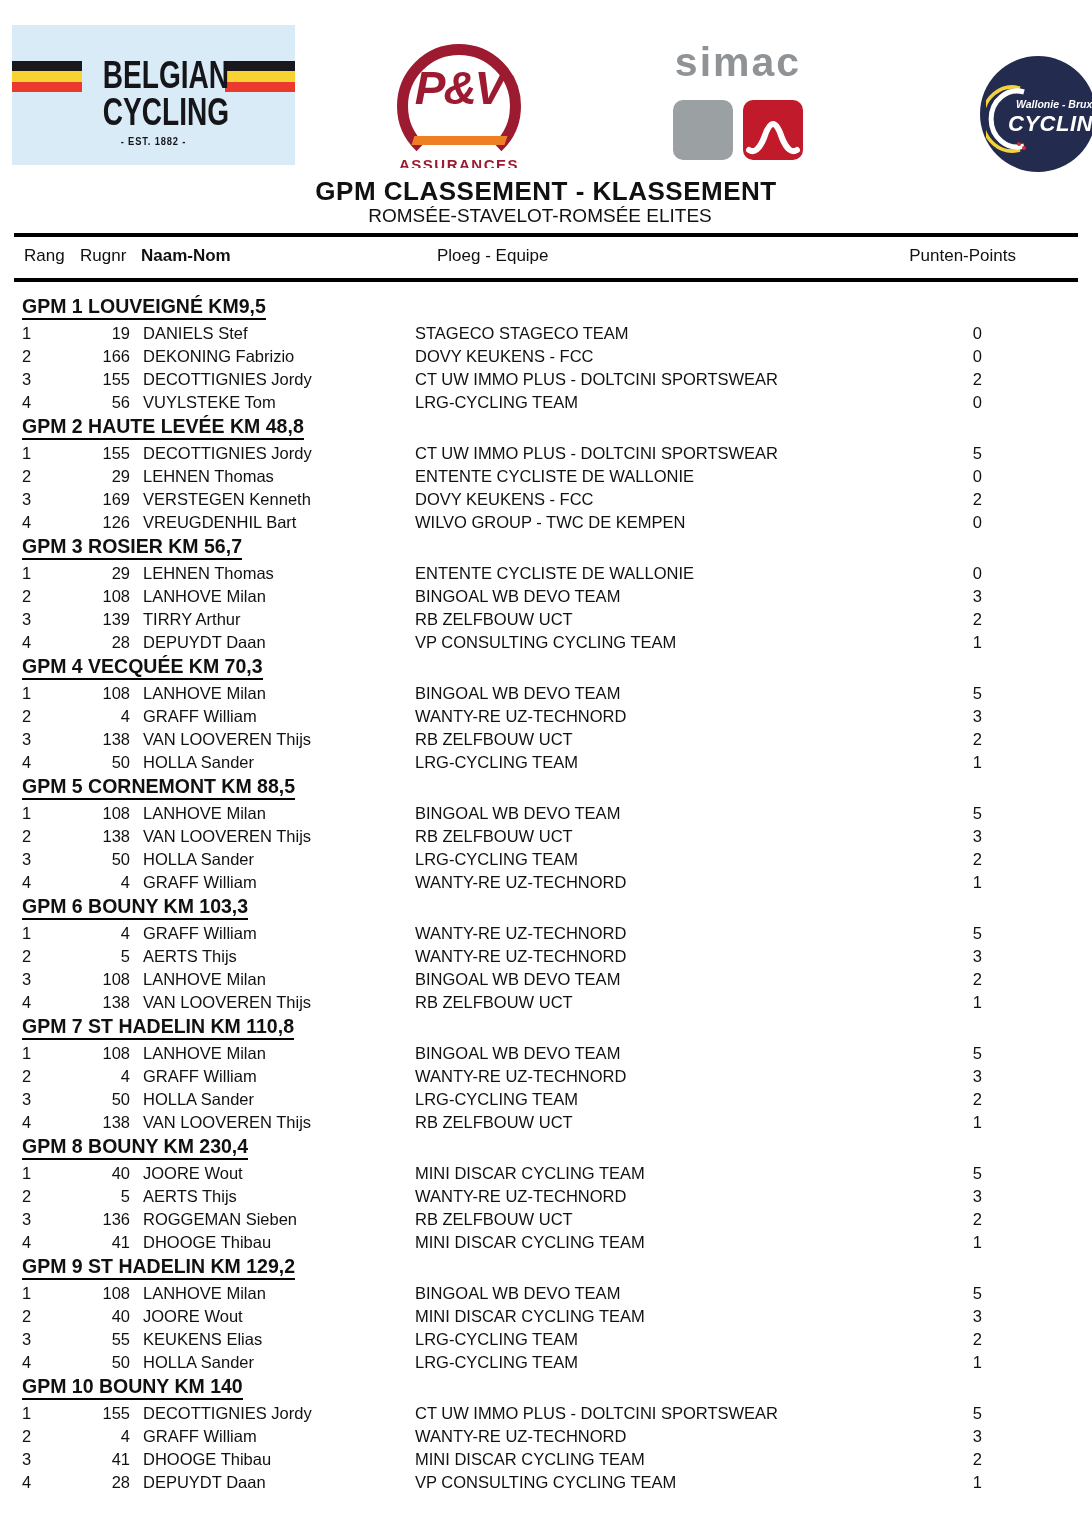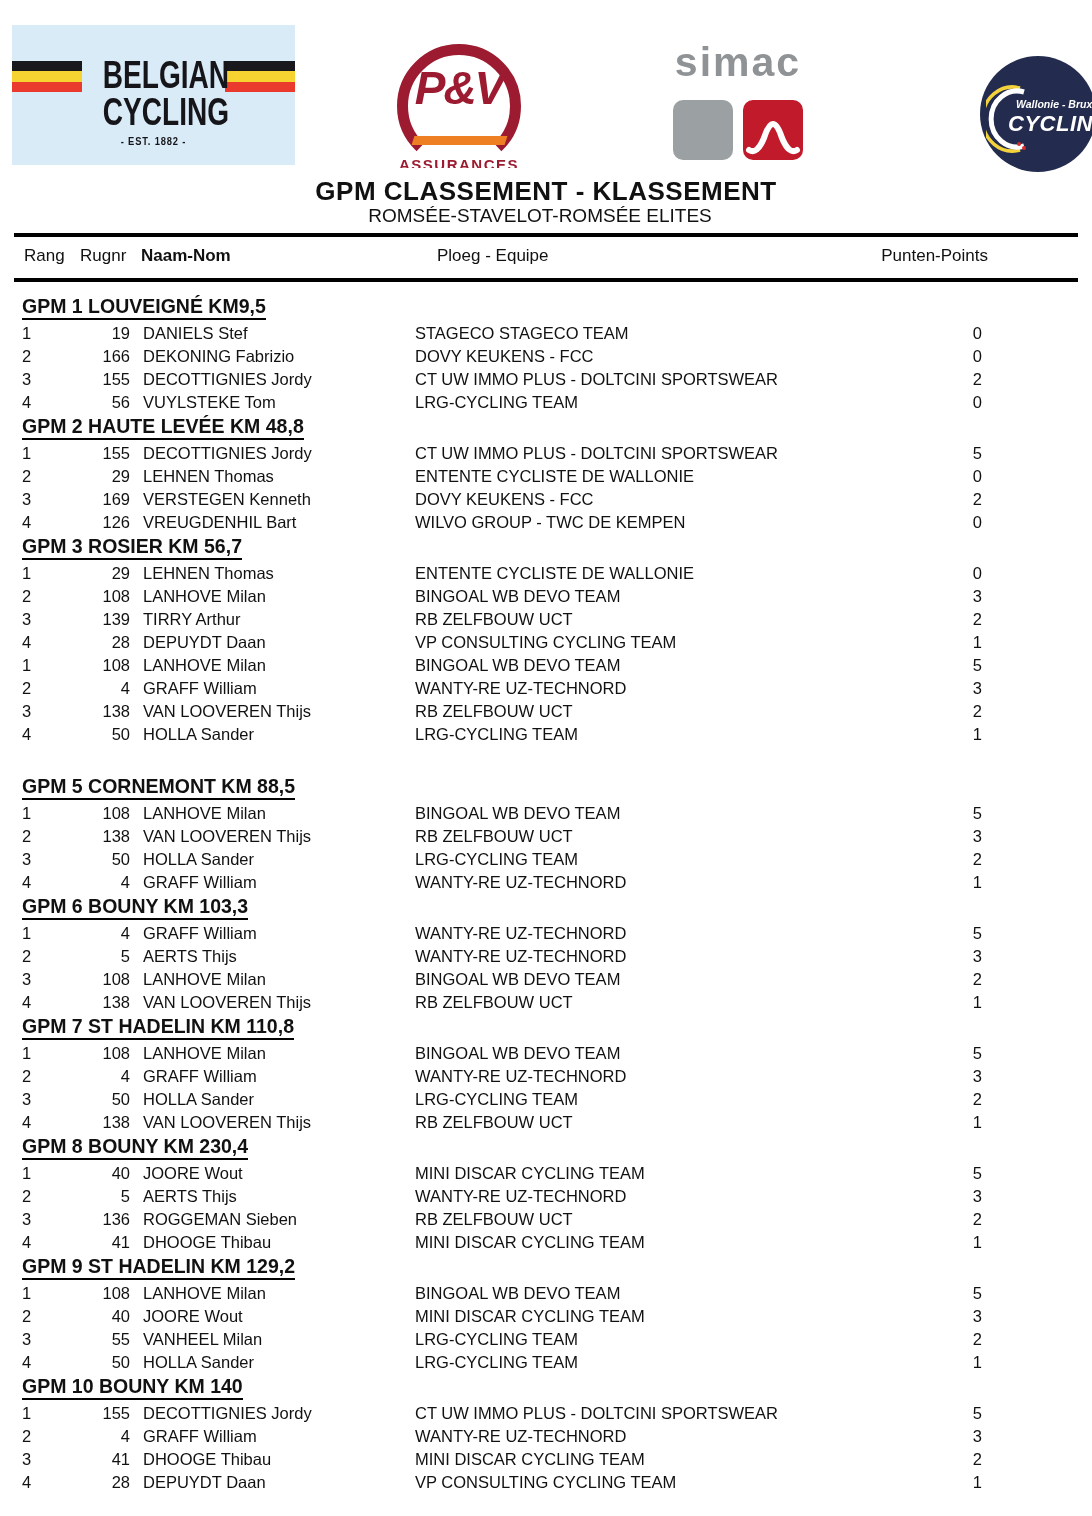--- a/index.html
+++ b/index.html
@@ -40,21 +40,21 @@
   
   .title { position:absolute; left:0; right:0; top:176px; text-align:center; font-size:26px; font-weight:bold; letter-spacing:0.5px; }
   .subtitle { position:absolute; left:0; right:12px; top:205px; text-align:center; font-size:19px; }
 
   
   .rule1 { position:absolute; left:14px; right:14px; top:233px; height:4px; background:#000; }
   .rule2 { position:absolute; left:14px; right:14px; top:278px; height:4px; background:#000; }
   .thead { position:absolute; left:0; right:0; top:246px; height:24px; font-size:17px; }
   .th { position:absolute; white-space:nowrap; }
   .th-rank { left:24px; } .th-bib { left:80px; } .th-name { left:141px;font-weight:bold; }
-  .th-team { left:437px; } .th-points { right:104px;margin-left:32px; }
+  .th-team { left:437px; } .th-points { right:76px;margin-left:32px; }
 
   
   .sections { position:absolute; left:0; right:0; top:290px; padding:4px 110px 0 22px; }
   .section { height:120px; }
   .sec-title-wrap { height:28px; }
   .sec-title { display:inline-block; font-size:19.5px; line-height:24px; font-weight:bold; border-bottom:2.5px solid #000; padding-bottom:0px; white-space:nowrap; }
   .row { display:flex; height:23px; line-height:23px; font-size:16.5px; white-space:nowrap; }
   .c-rank  { width:36px; }
   .c-bib   { width:72px; text-align:right; }
   .c-name  { width:272px; margin-left:13px; overflow:hidden; }
@@ -217,20 +217,21 @@
         </div>
         <div class="row">
           <div class="c-rank">4</div>
           <div class="c-bib">28</div>
           <div class="c-name">DEPUYDT Daan</div>
           <div class="c-team">VP CONSULTING CYCLING TEAM</div>
           <div class="c-points">1</div>
         </div>
       </div>
       <div class="section">
+        <div class="sec-title-wrap"><div class="sec-title">GPM 4 VECQUÉE KM 70,3</div></div>
         <div class="row">
           <div class="c-rank">1</div>
           <div class="c-bib">108</div>
           <div class="c-name">LANHOVE  Milan</div>
           <div class="c-team">BINGOAL WB DEVO TEAM</div>
           <div class="c-points">5</div>
         </div>
         <div class="row">
           <div class="c-rank">2</div>
           <div class="c-bib">4</div>
@@ -389,21 +390,21 @@
         <div class="row">
           <div class="c-rank">2</div>
           <div class="c-bib">40</div>
           <div class="c-name">JOORE Wout</div>
           <div class="c-team">MINI DISCAR CYCLING TEAM</div>
           <div class="c-points">3</div>
         </div>
         <div class="row">
           <div class="c-rank">3</div>
           <div class="c-bib">55</div>
-          <div class="c-name">VANHEEL Milan</div>
+          <div class="c-name">KEUKENS Elias</div>
           <div class="c-team">LRG-CYCLING TEAM</div>
           <div class="c-points">2</div>
         </div>
         <div class="row">
           <div class="c-rank">4</div>
           <div class="c-bib">50</div>
           <div class="c-name">HOLLA Sander</div>
           <div class="c-team">LRG-CYCLING TEAM</div>
           <div class="c-points">1</div>
         </div>

